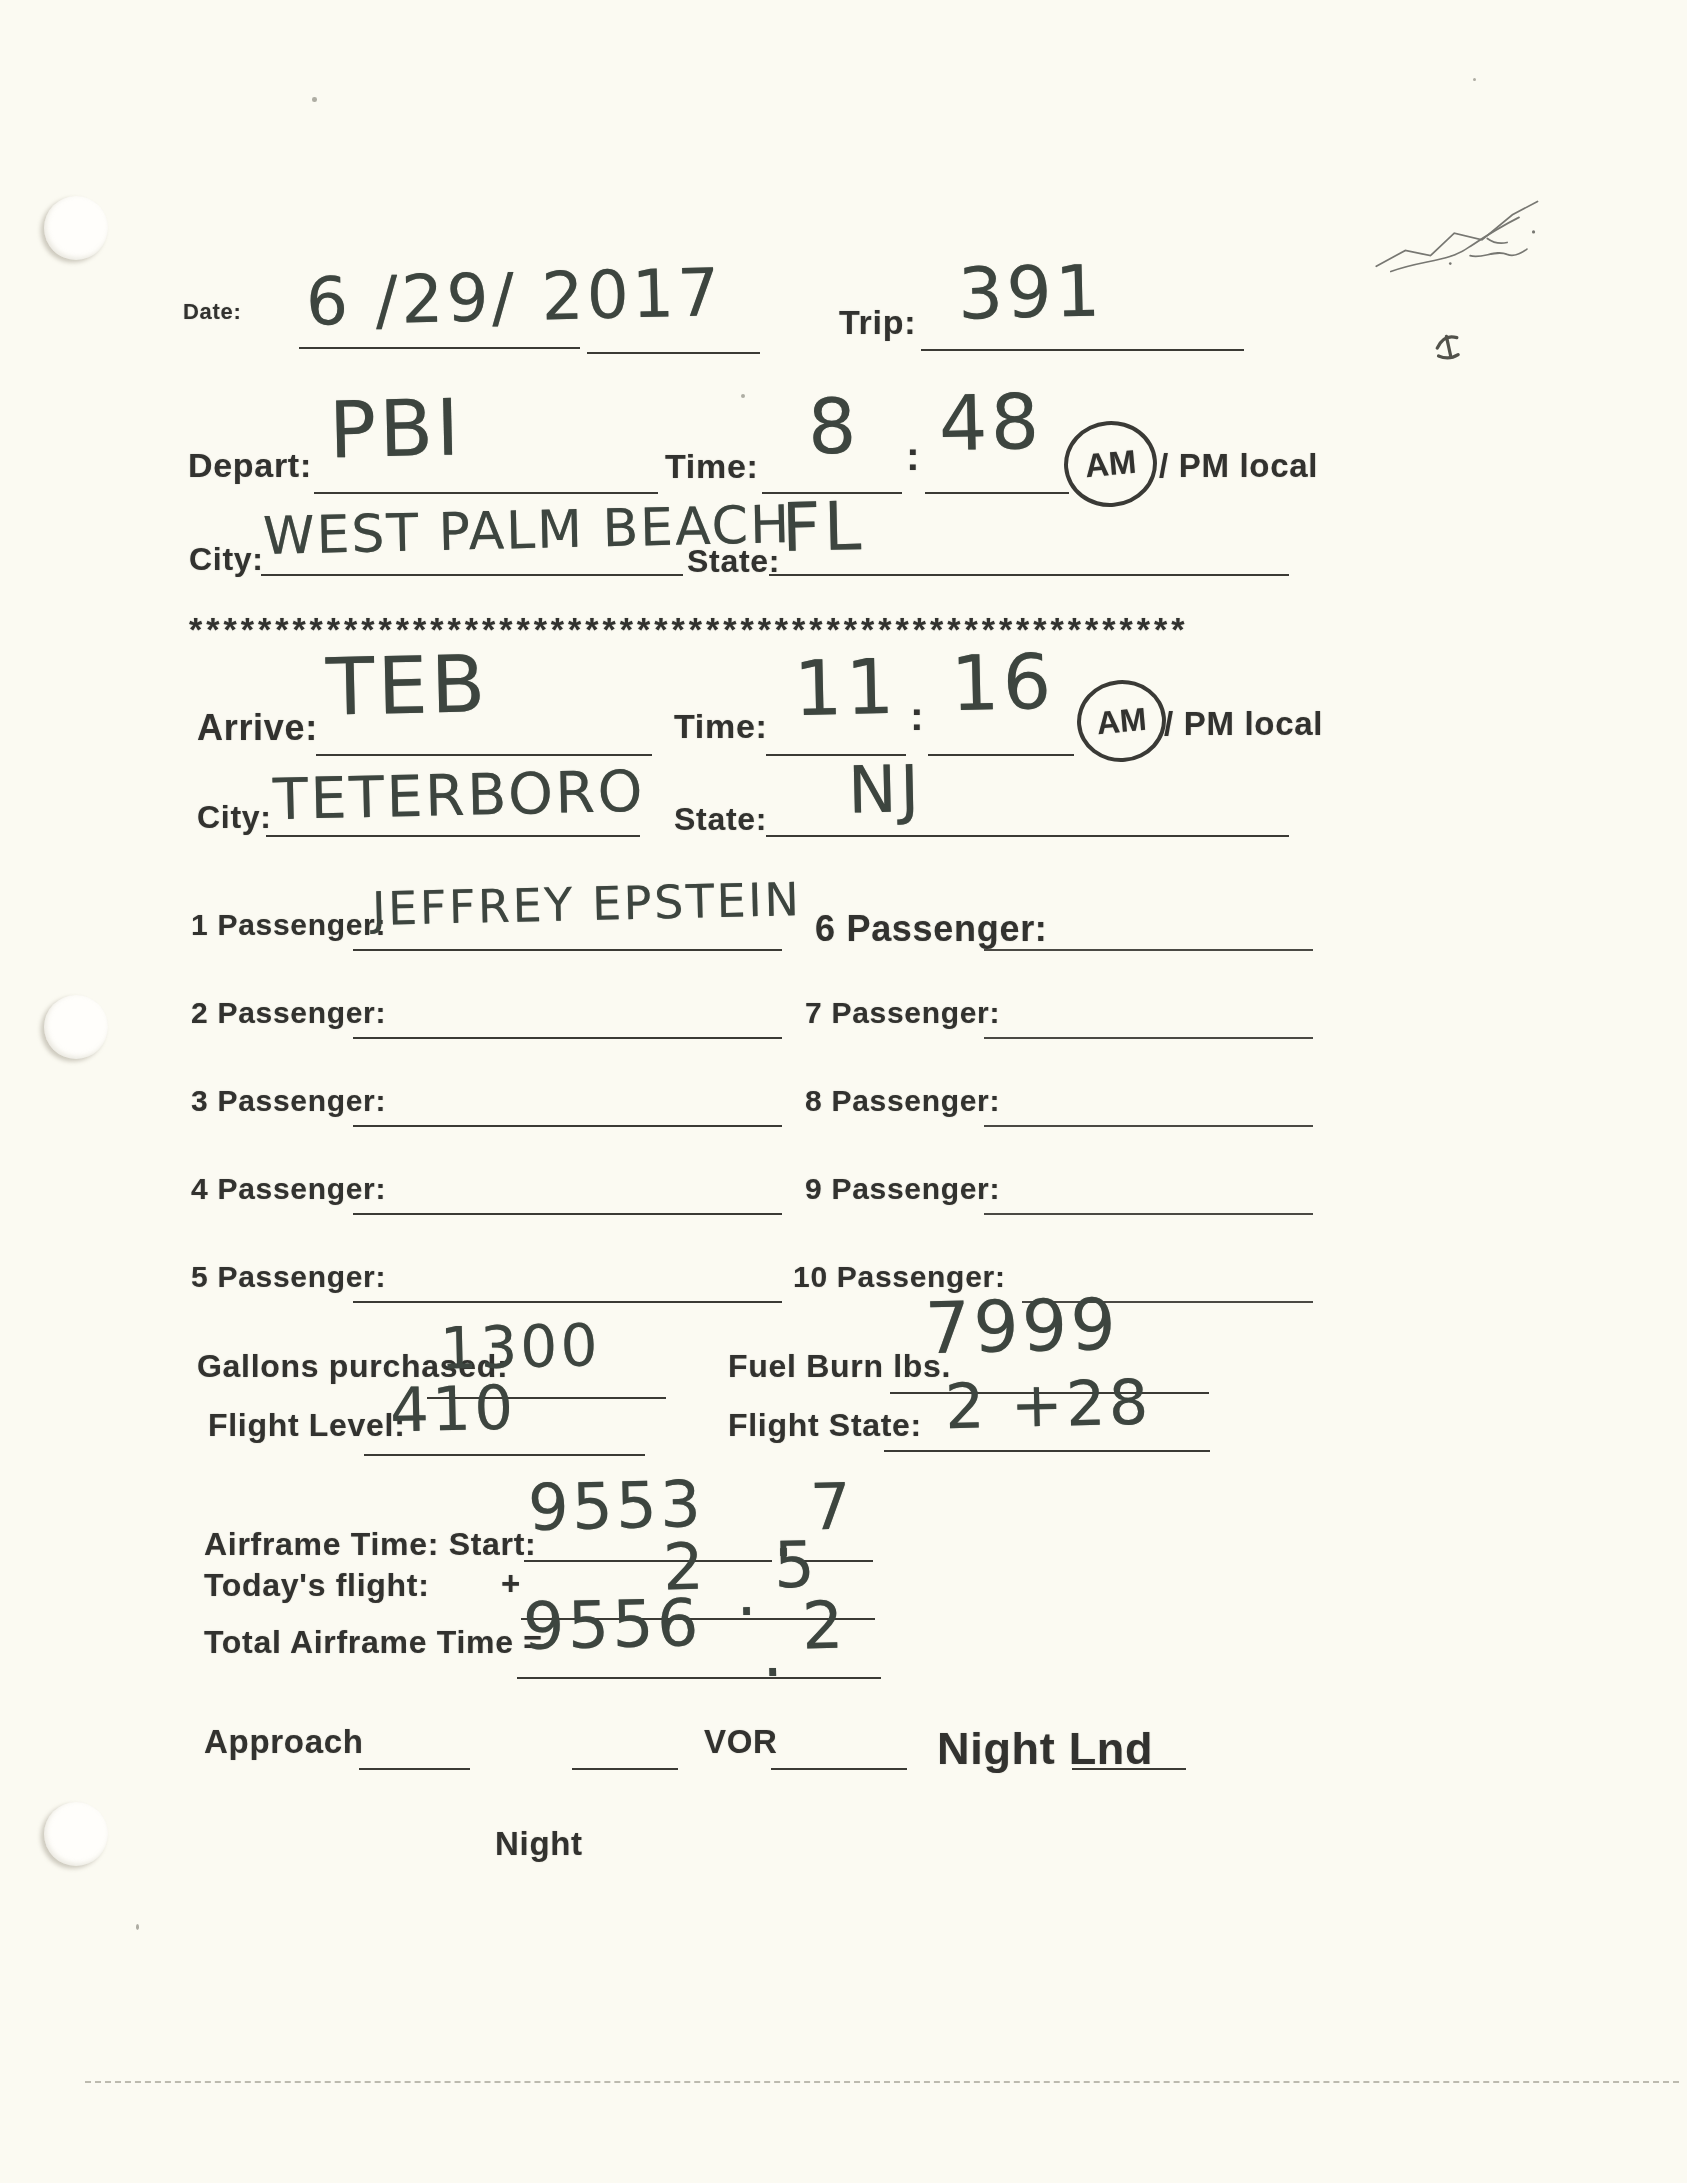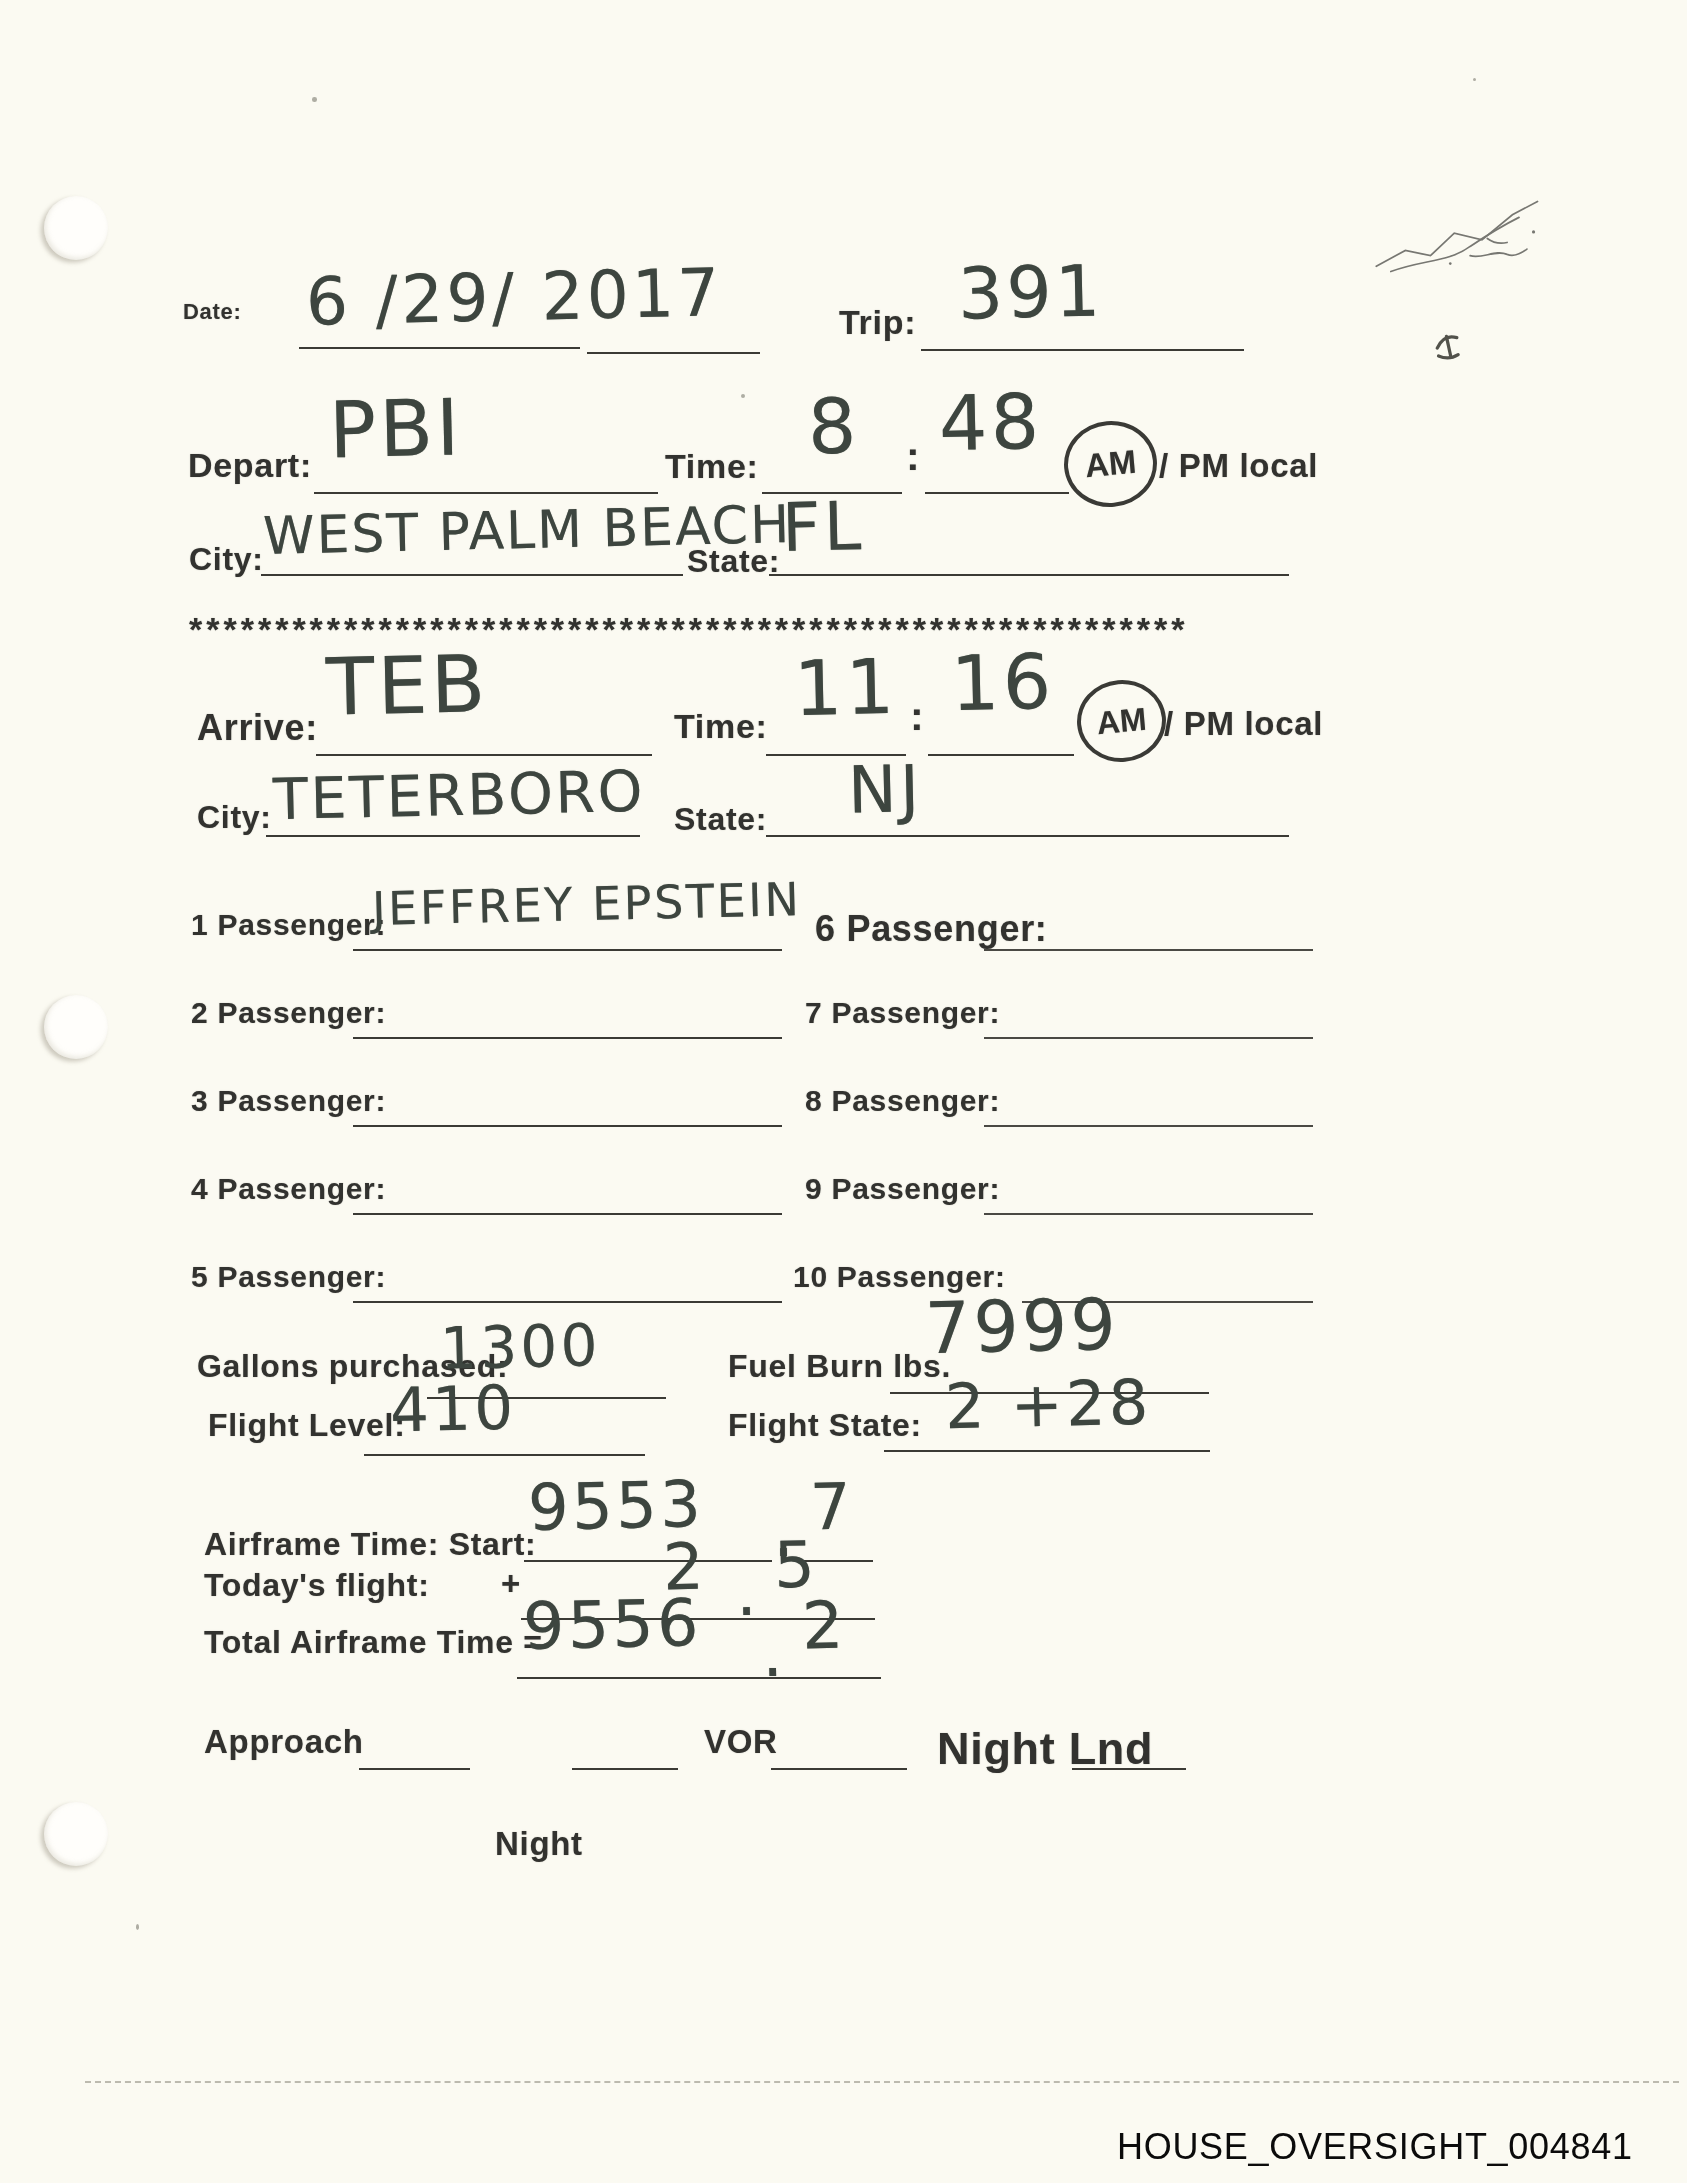--- a/index.html
+++ b/index.html
@@ -187,16 +187,15 @@
   <span class="lbl" style="left:204px;top:1723px;font-size:33px;">Approach</span>
   <div class="ln" style="left:359px;top:1768px;width:111px;"></div>
   <span class="lbl" style="left:495px;top:1825px;font-size:33px;">Night</span>
   <div class="ln" style="left:572px;top:1768px;width:106px;"></div>
   <span class="lbl" style="left:704px;top:1723px;font-size:33px;">VOR</span>
   <div class="ln" style="left:771px;top:1768px;width:136px;"></div>
   <span class="lbl" style="left:921px;top:1723px;font-size:45px;margin-left:16px;">Night Lnd</span>
   <div class="ln" style="left:1072px;top:1768px;width:114px;"></div>
 
   <div class="scanline" style="left:85px;top:2081px;width:1594px;"></div>
-  <span class="bates" style="left:1117px;top:2126px;">HOUSE_OVERSIGHT_004841</span>
 
 </div>
 
 
 </body></html>

